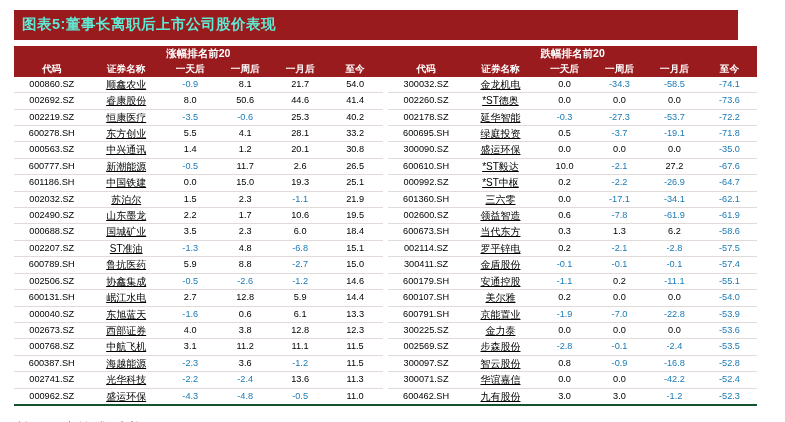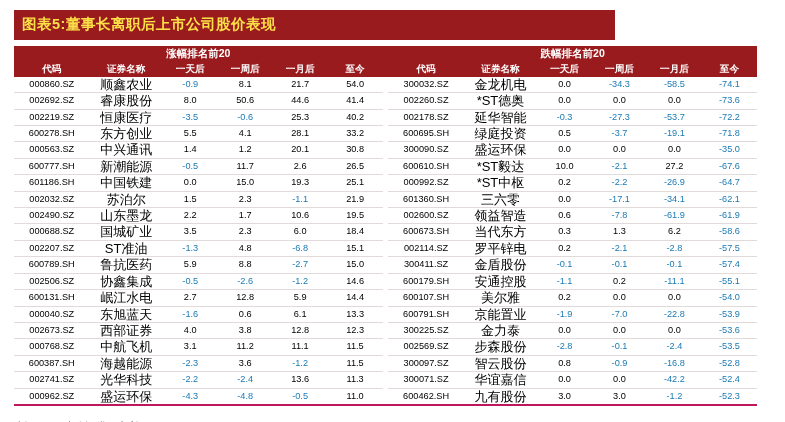--- a/index.html
+++ b/index.html
@@ -18,26 +18,26 @@
     position: relative;
     width: 785px;
     height: 422px;
     box-sizing: border-box;
     padding: 10px 14px 0 14px;
   }
   .title-bar {
     display: flex;
     align-items: center;
     background: #9a1b1e;
-    color: #fde047;
+    color: #5eead4;
     font-size: 14.5px;
     font-weight: bold;
     padding: 5px 8px 6px 8px;
     letter-spacing: 0.5px;
-    width: 601px;
+    width: 724px;
     box-sizing: border-box;
   }
   .title-bar .t-label { white-space: nowrap; }
   .title-bar .t-text { white-space: nowrap; }
 
   table.main {
     border-collapse: collapse;
     width: 743px;
     table-layout: fixed;
     margin-top: 6px;
@@ -68,28 +68,28 @@
     line-height: 17px;
     margin-left: 26px;
   }
   tbody tr td {
     border-bottom: 1px solid #e2d9d9;
   }
   tbody tr:last-child td {
     border-bottom: none;
   }
   .code { font-size: 9.2px; }
-  .name { font-size: 13px; }
+  .name { font-size: 10px; text-decoration: underline; }
   .num  { font-size: 9.2px; }
   .neg { color: #1a7ab5; }
   .pos { color: #000000; }
   .mid-gap { width: 8px; background: #ffffff; border-bottom: none !important; }
 
   .tbl-wrap {
-    border-bottom: 2px solid #be185d;
+    border-bottom: 2px solid #14532d;
     width: 743px;
   }
   .source {
     margin-top: 14px;
     font-size: 10.5px;
     color: #111111;
   }
 </style>
 </head>
 <body>

